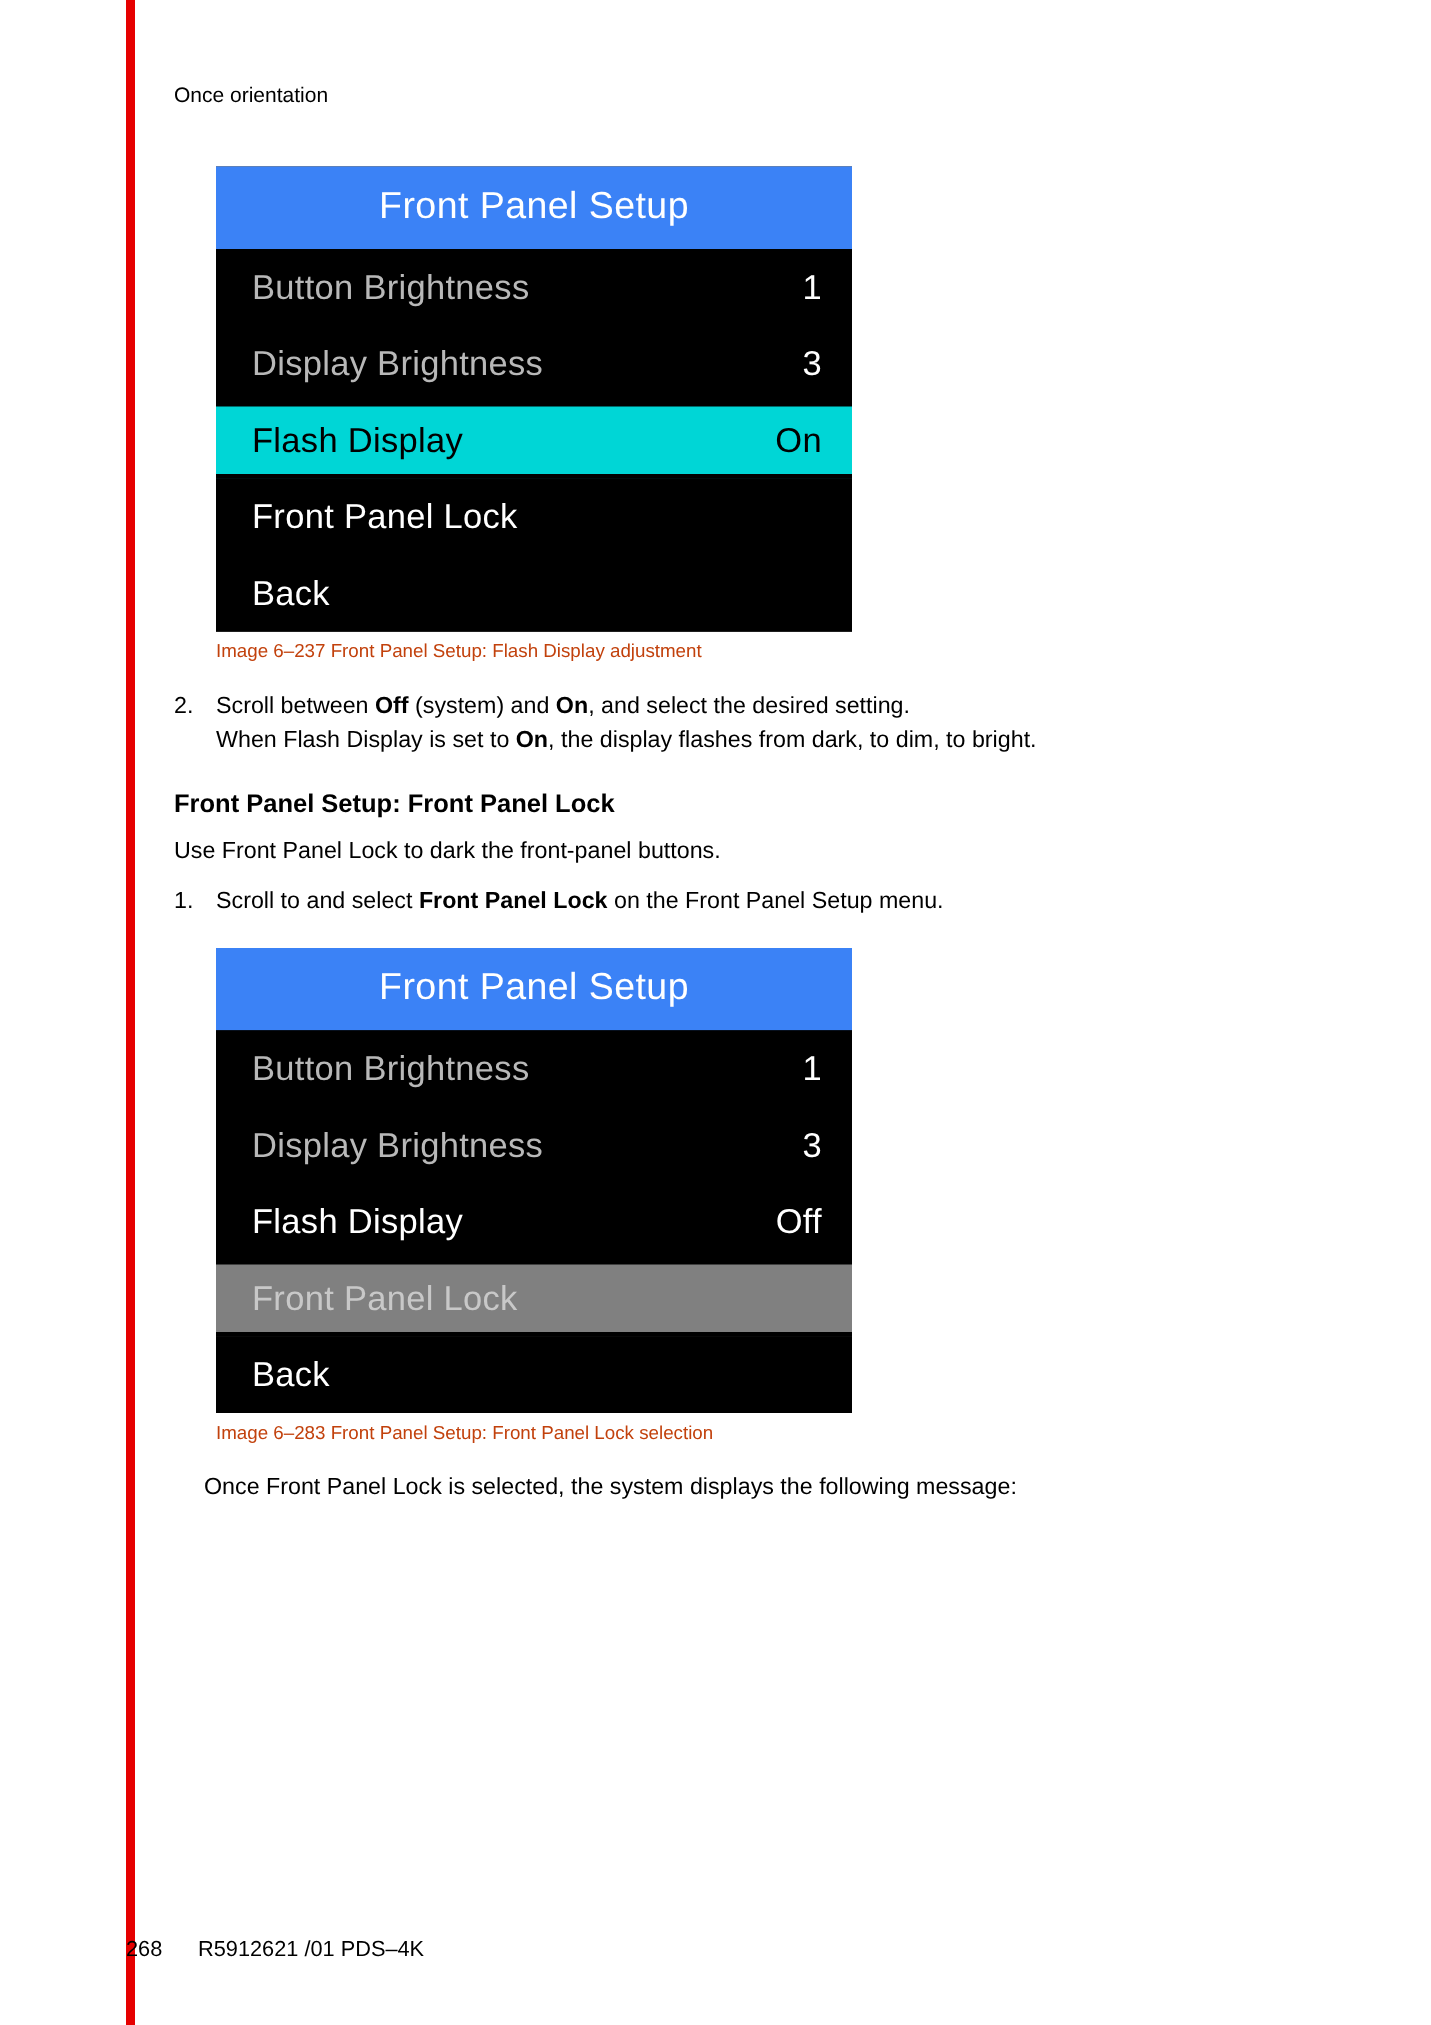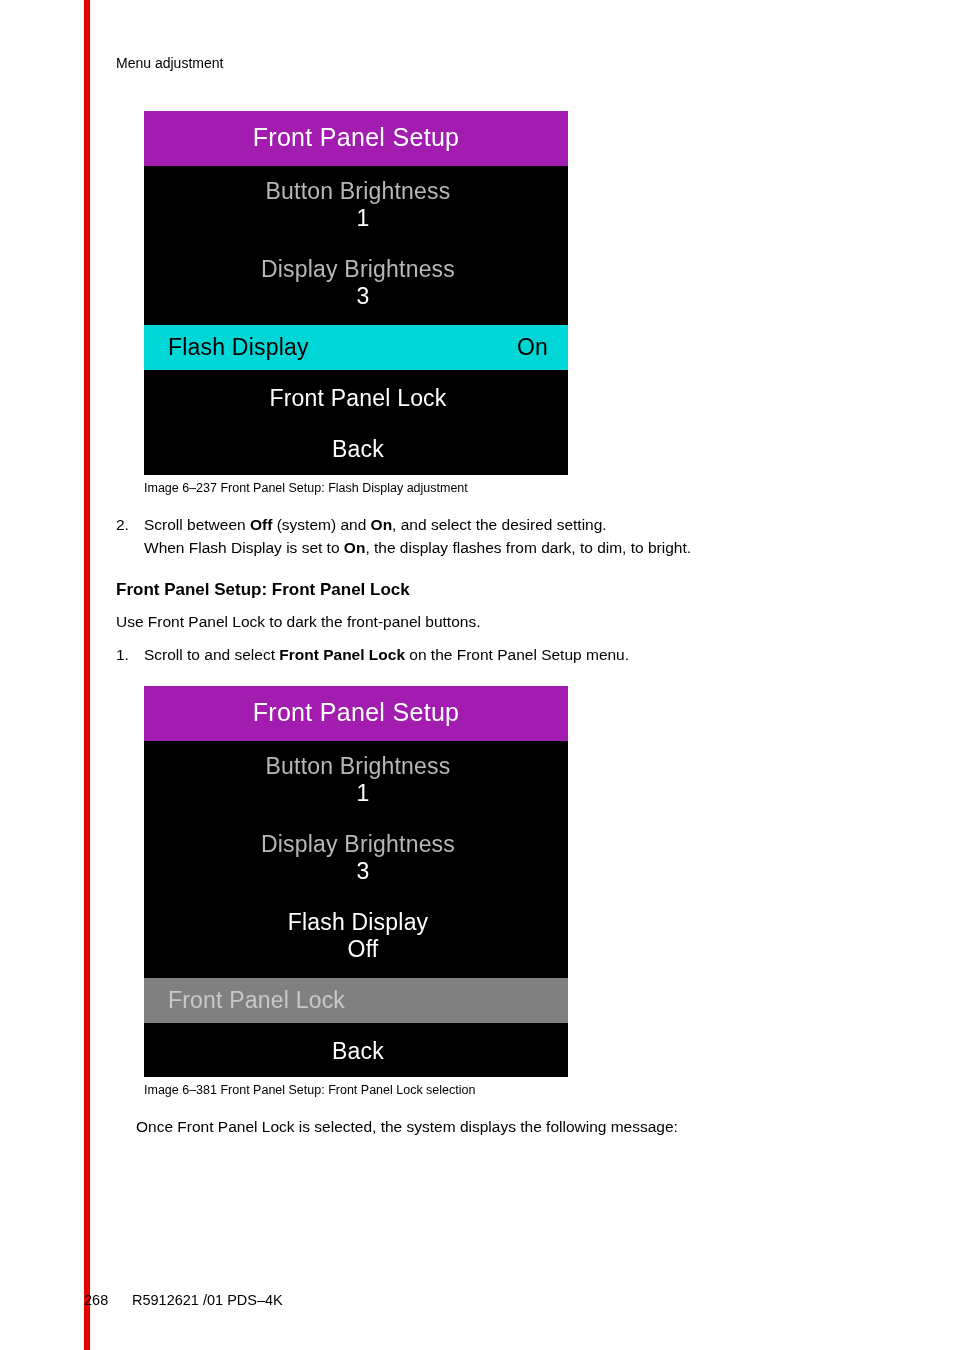--- a/index.html
+++ b/index.html
@@ -27,51 +27,51 @@
   .content {
     margin-left: 32px;
   }
   .menu-box {
     width: 424px;
     background: #000000;
     color: #fff;
     margin-bottom: 6px;
   }
   .menu-title {
-    background: #a21caf;
+    background: #3b82f6;
     color: #fff;
     text-align: center;
     font-size: 25px;
     padding: 12px 0 14px 0;
     font-family: "Segoe UI", Arial, sans-serif;
     font-weight: 400;
     letter-spacing: 0.3px;
   }
   .menu-row {
     display: flex;
     justify-content: space-between;
     align-items: center;
     padding: 9px 20px 9px 24px;
     font-size: 23px;
     font-family: "Segoe UI", Arial, sans-serif;
     font-weight: 400;
     letter-spacing: 0.2px;
     border-top: 3px solid #000;
     border-bottom: 3px solid #000;
   }
-  .menu-row.normal { background: #000; color: #fff; flex-direction: column; }
+  .menu-row.normal { background: #000; color: #fff; }
   .menu-row.dim-label { color: #b8b8b8; }
   .menu-row.dim-label .val { color: #fff; }
   .menu-row.highlight-cyan { background: #00d6d6; color: #000; }
   .menu-row.highlight-grey { background: #808080; color: #c8c8c8; }
   .menu-row .label { flex: 1; }
   .menu-row .val { margin-left: 10px; }
   .caption {
     font-size: 12.5px;
-    color: #000000;
+    color: #c2410c;
     margin-bottom: 18px;
   }
   ol.num-list {
     list-style: none;
     padding-left: 0;
     margin-bottom: 20px;
   }
   ol.num-list li {
     font-size: 15.5px;
     line-height: 1.5;
@@ -106,21 +106,21 @@
   .footer .docref { }
   .indent-block { margin-left: 28px; }
   b { font-weight: bold; }
 </style>
 </head>
 <body>
 
 <div class="page">
   <div class="red-bar"></div>
 
-  <div class="header-text">Menu adjustment</div>
+  <div class="header-text">Once orientation</div>
 
   <div class="content">
 
     <div class="indent-block">
       <div class="menu-box">
         <div class="menu-title">Front Panel Setup</div>
         <div class="menu-row normal dim-label">
           <span class="label">Button Brightness</span>
           <span class="val">1</span>
         </div>
@@ -183,21 +183,21 @@
         </div>
         <div class="menu-row highlight-grey">
           <span class="label">Front Panel Lock</span>
           <span class="val"></span>
         </div>
         <div class="menu-row normal">
           <span class="label">Back</span>
           <span class="val"></span>
         </div>
       </div>
-      <div class="caption">Image 6–381  Front Panel Setup: Front Panel Lock selection</div>
+      <div class="caption">Image 6–283  Front Panel Setup: Front Panel Lock selection</div>
     </div>
 
     <div class="para" style="margin-left:20px">Once Front Panel Lock is selected, the system displays the following message:</div>
 
   </div>
 
   <div class="footer">
     <span class="pagenum">268</span>
     <span class="docref">R5912621 /01 PDS–4K</span>
   </div>

